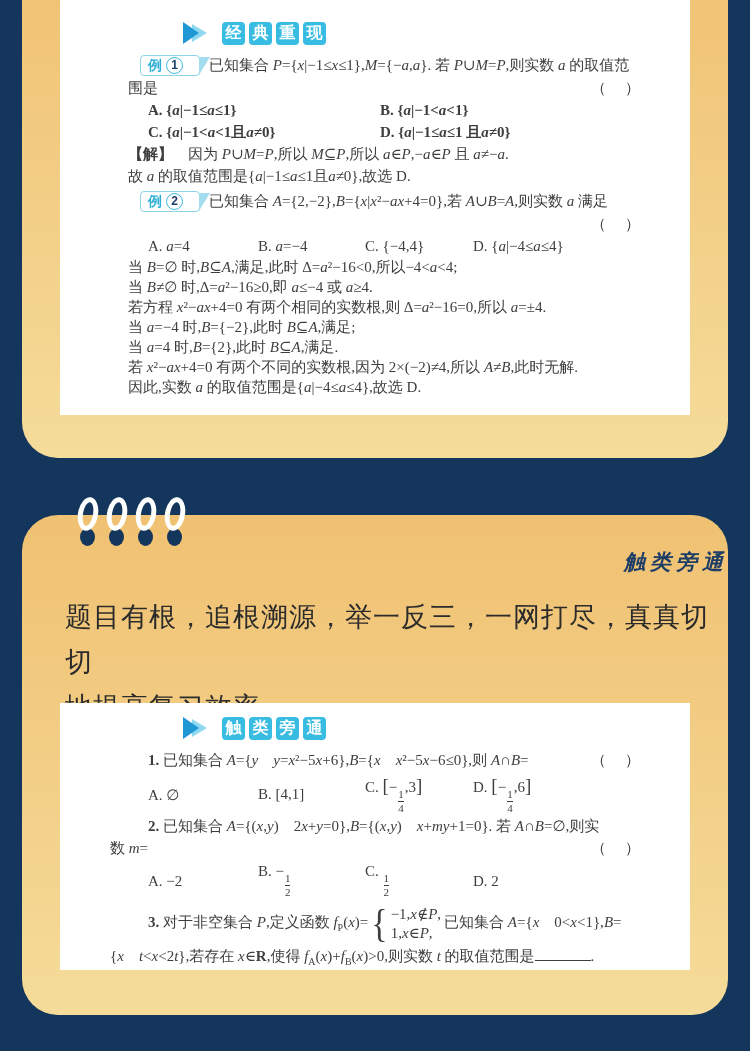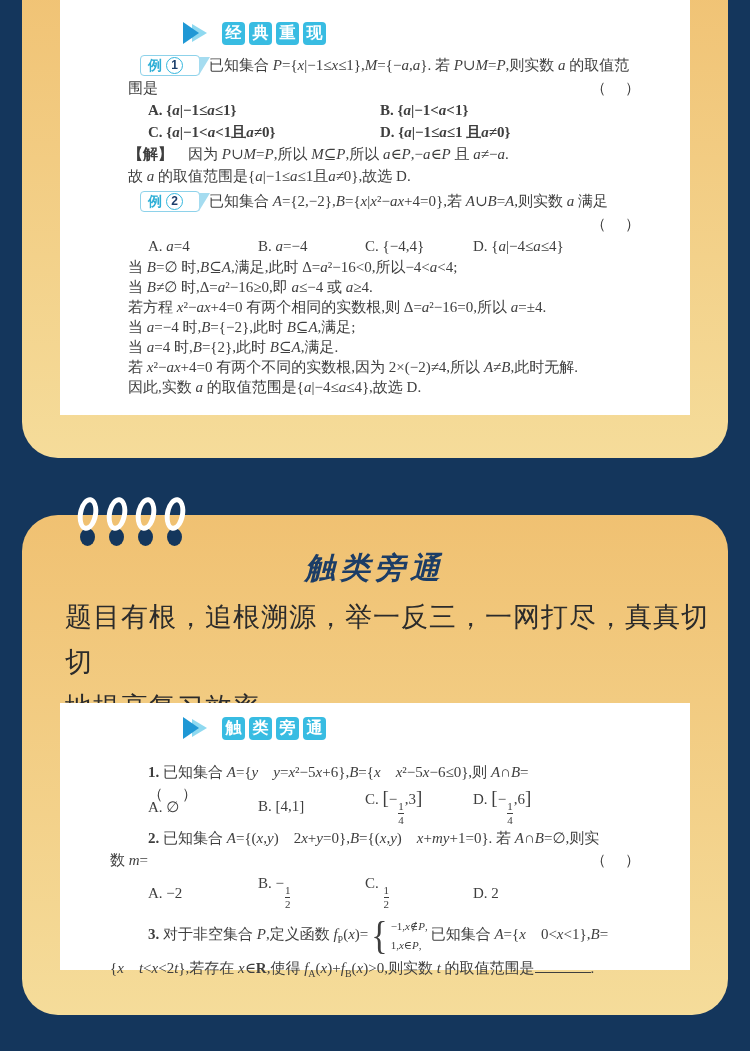--- a/index.html
+++ b/index.html
@@ -53,33 +53,33 @@
   .opt4.tall { height:36px; align-items:center; line-height:normal; }
   .sol2 .ln { line-height:20px; height:20px; }
 
   
   .frac { display:inline-flex; flex-direction:column; vertical-align:-6px; text-align:center;
           font-size:11px; line-height:1.15; margin:0 1px; }
   .frac span:last-child { border-top:1px solid #3E3E3E; }
   .bk { font-size:19px; }
   .cases { display:inline-flex; align-items:center; vertical-align:middle; margin:0 3px; }
   .cbrace { font-size:34px; line-height:1; margin-right:3px; transform:scaleY(1.15); font-weight:400; }
-  .crows { display:inline-flex; flex-direction:column; font-size:11px; line-height:19px; }
+  .crows { display:inline-flex; flex-direction:column; font-size:15px; line-height:19px; }
   .blank { display:inline-block; width:56px; height:14px; border-bottom:1px solid #3E3E3E; }
   .tall-ln { height:42px; display:flex; align-items:center; white-space:nowrap; }
   .paren { letter-spacing:2px; }
 
   
   .ring { position:absolute; top:-18px; width:29px; height:58px; }
   .ring .hole { position:absolute; left:5px; top:31px; width:15px; height:18px; border-radius:50%; background:#14365C; }
   .ring .loop { position:absolute; left:3px; top:0; width:20px; height:34px; border:5px solid #FFFFFF;
                 border-radius:50%; background:transparent; transform:rotate(10deg); }
-  .divider-title { position:absolute; top:33px; left:0; width:706px; text-align:center;
+  .divider-title { position:absolute; top:33px; left:0; width:706px; text-align:right;
                    font-family:"Liberation Sans","DejaVu Sans",sans-serif; font-weight:bold; font-style:italic;
-                   font-size:30px; letter-spacing:5px; color:#1C3D66; }
+                   font-size:21px; letter-spacing:5px; color:#1C3D66; }
   .divider-desc { position:absolute; top:80px; left:43px; width:660px;
                   font-family:"Liberation Sans","DejaVu Sans",sans-serif; font-size:27px; line-height:45px;
                   color:#2B2B2B; letter-spacing:1px; }
 </style>
 </head>
 <body>
 
 <div class="page">
 
   <div class="panel panel1">
@@ -187,21 +187,21 @@
               <i class="t-dark"></i>
             </span>
           <span class="chips">
             <span class="chip">触</span>
             <span class="chip">类</span>
             <span class="chip">旁</span>
             <span class="chip">通</span>
           </span>
         </div>
 
-        <div class="ln between" style="margin-top:20px; padding-left:20px;flex-direction:column;">
+        <div class="ln between" style="margin-top:8px; padding-left:20px;">
           <span><b>1.</b> 已知集合 <i>A</i>={<i>y</i>　<i>y</i>=<i>x</i>²−5<i>x</i>+6},<i>B</i>={<i>x</i>　<i>x</i>²−5<i>x</i>−6≤0},则 <i>A</i>∩<i>B</i>=</span>
           <span class="paren">（　）</span>
         </div>
         <div class="opt4 tall" style="margin-top:4px;">
           <span>A. ∅</span>
           <span>B. [4,1]</span>
           <span>C. <span class="bk">[</span>−<span class="frac">
                 <span>1</span>
                 <span>4</span>
               </span>,3<span class="bk">]</span></span>

